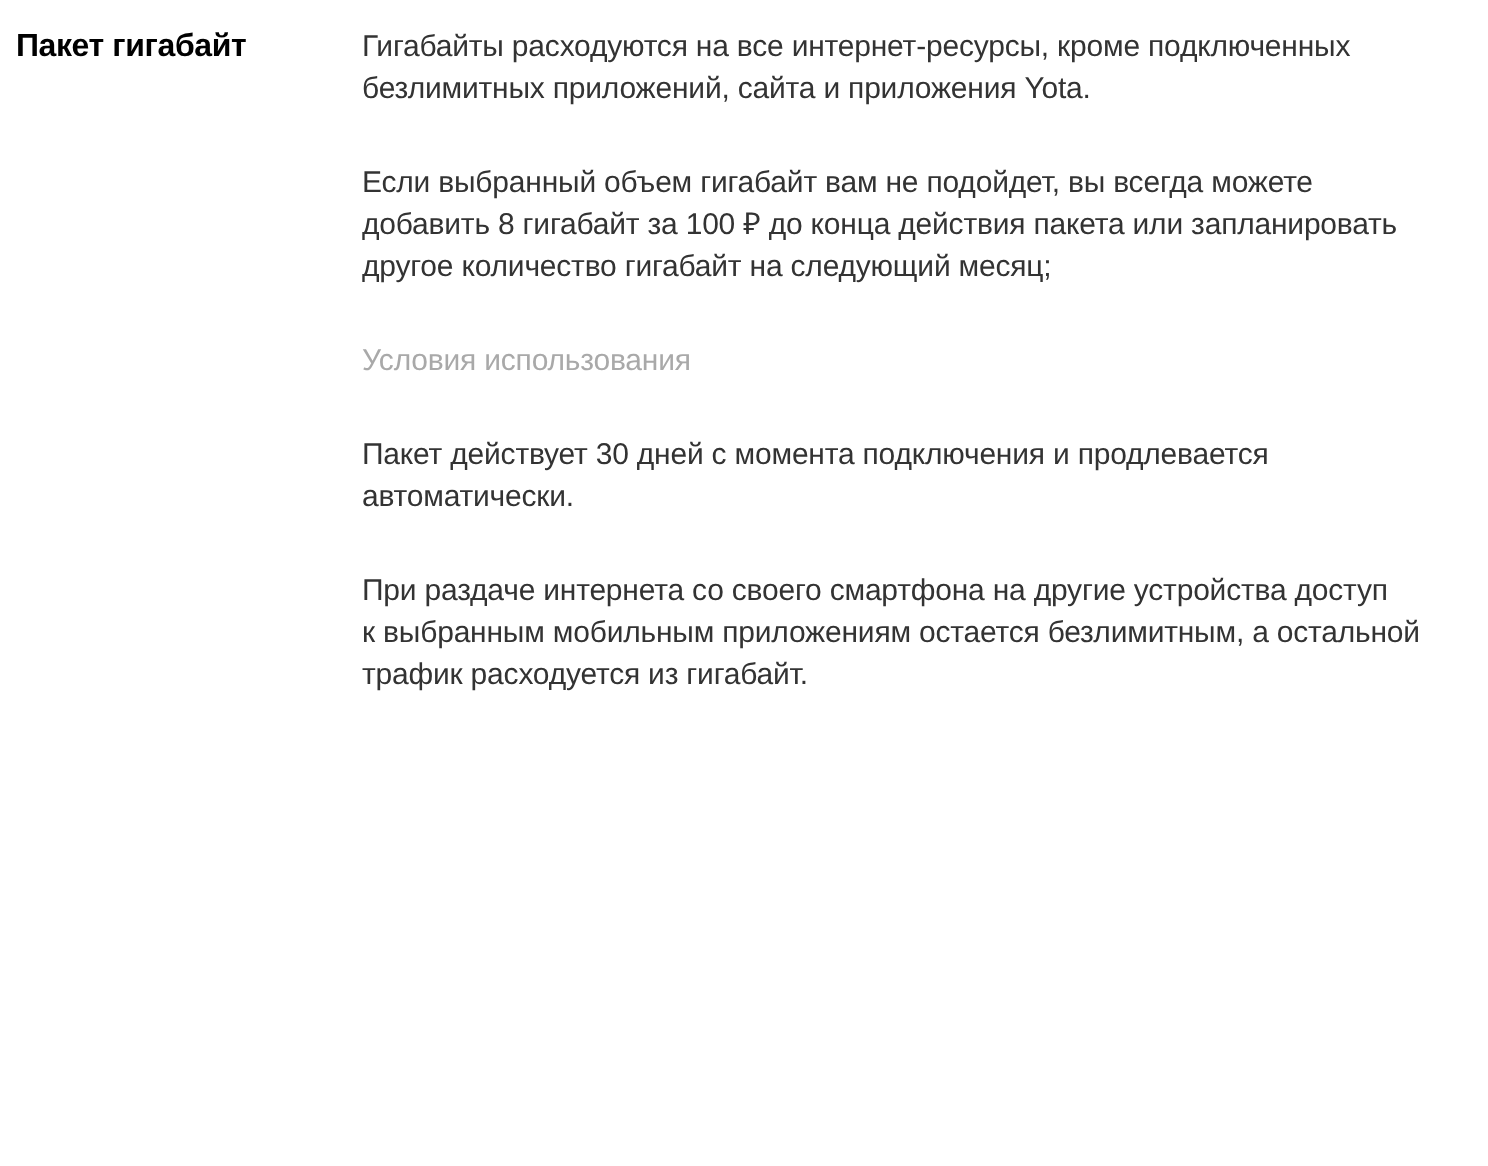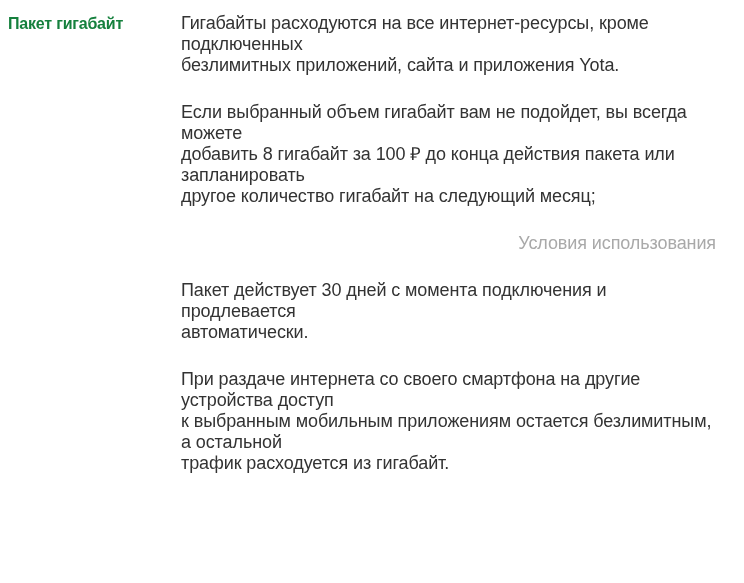--- a/index.html
+++ b/index.html
@@ -18,41 +18,40 @@
     padding: 13px 28px 0 8px;
   }
 
   .label-col {
     padding-top: 1px;
   }
 
   .section-title {
     font-size: 16px;
     font-weight: bold;
-    color: #15803d;
+    color: #000000;
     letter-spacing: -0.2px;
     line-height: 20px;
   }
 
   .content-col {
     max-width: 545px;
   }
 
   .content-col p {
-    font-size: 18px;
+    font-size: 15px;
     line-height: 21px;
     letter-spacing: -0.1px;
     color: #333333;
     white-space: pre-line;
     margin-bottom: 26px;
   }
 
   .content-col p.muted {
     color: #a9a9a9;
-    text-align: right;
   }
 </style>
 </head>
 <body>
 
 <div class="section">
   <div class="label-col">
     <h2 class="section-title">Пакет гигабайт</h2>
   </div>
   <div class="content-col">

